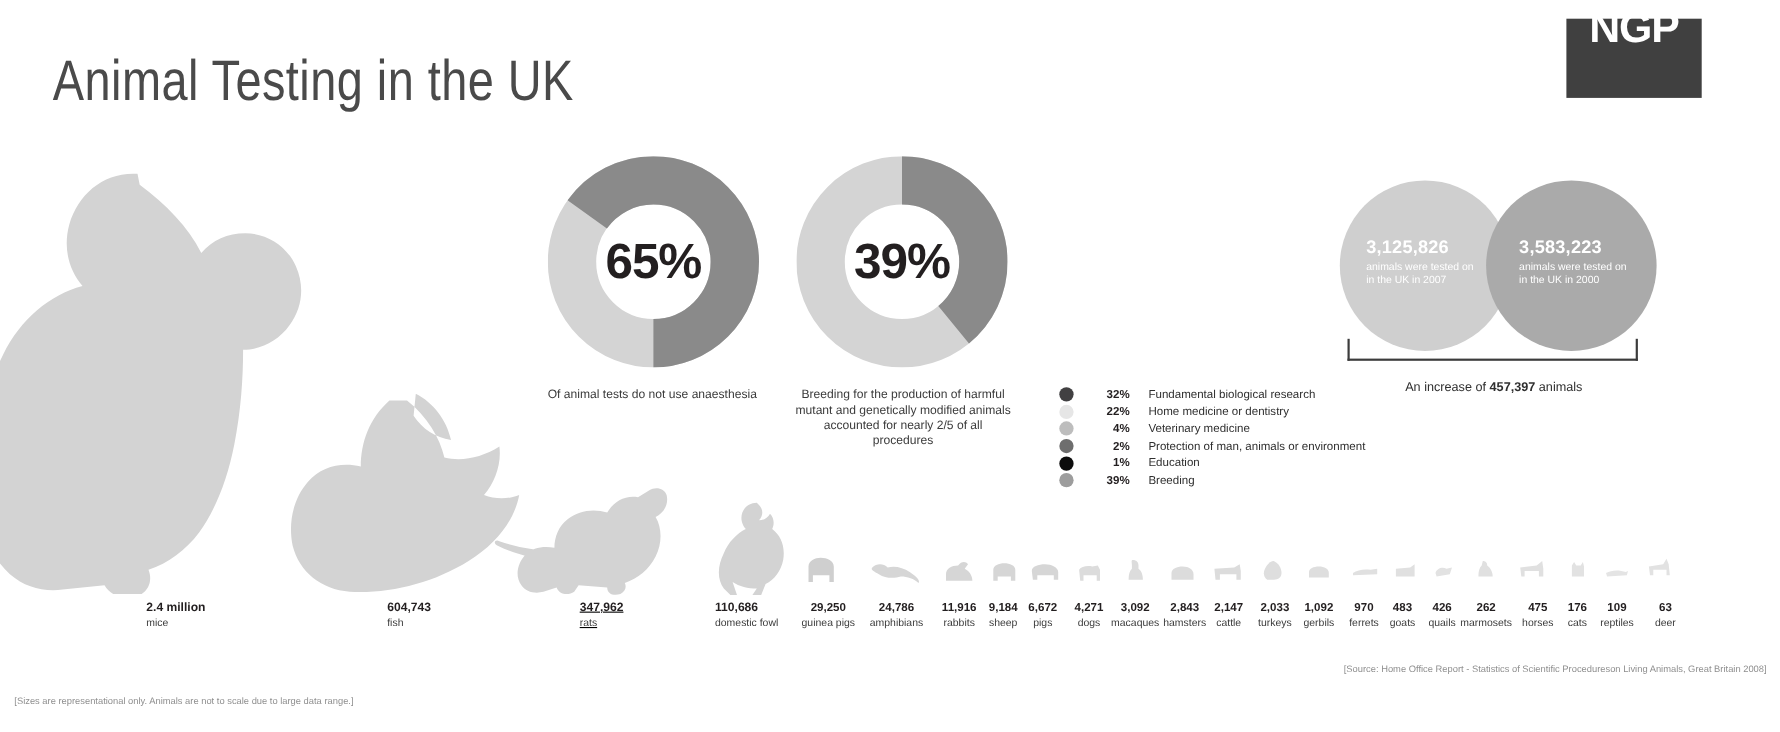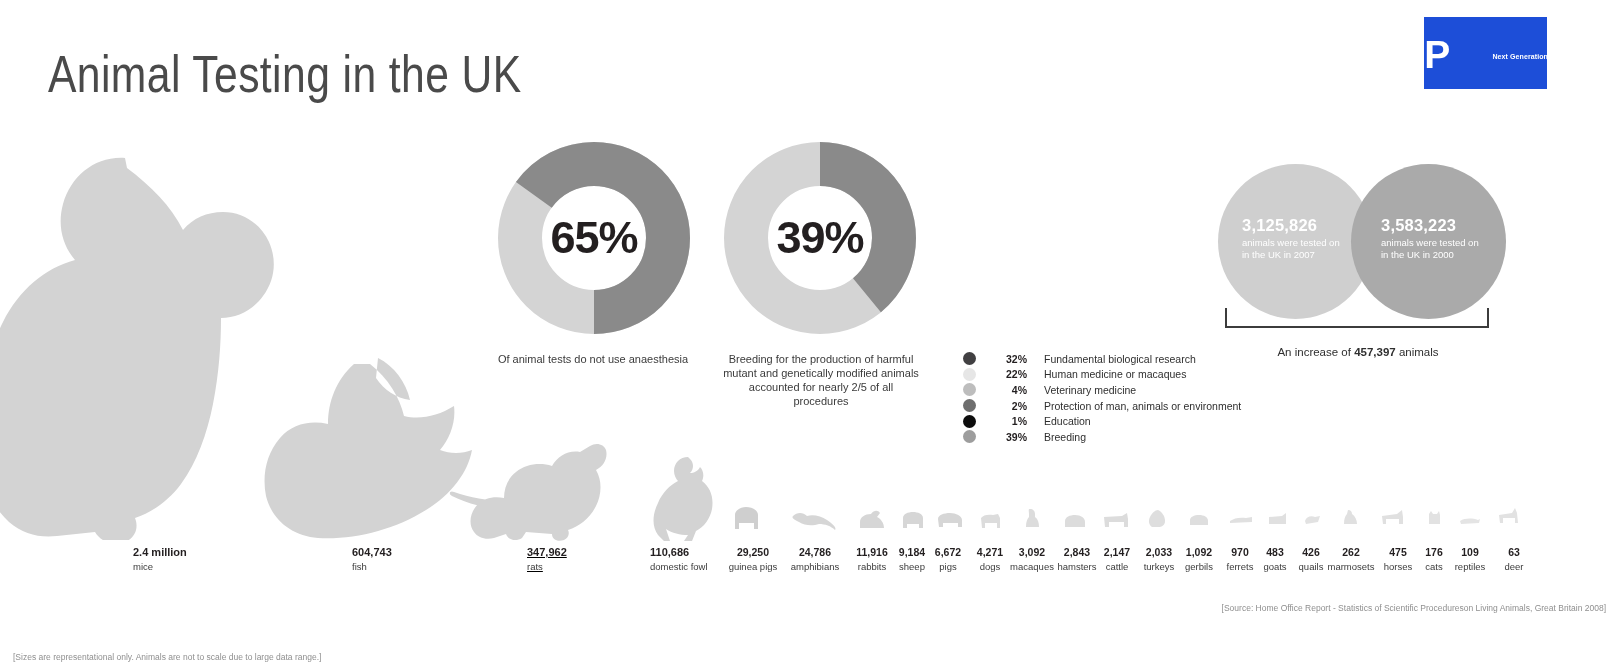--- a/index.html
+++ b/index.html
@@ -18,22 +18,22 @@
     font-size: 52px; font-weight: 300; color: #4a4a4a;
     letter-spacing: 0.5px;
     transform: scaleX(0.82); transform-origin: left top;
     white-space: nowrap;
   }
 
   
   .logo-box {
     position: absolute; left: 1424px; top: 17px;
     width: 123px; height: 72px;
-    background: #1d4ed8;
-    display: flex; 
+    background: #404040;
+    display: flex; flex-direction: column;
     align-items: center; justify-content: center; gap: 43px;
   }
   .logo-main {
     color: #ffffff; font-size: 39px; font-weight: bold;
     letter-spacing: -1px; line-height: 1; margin-top: 2px;
   }
   .logo-sub {
     color: #ffffff; font-size: 7px; font-weight: bold;
     letter-spacing: 0.1px; margin-top: 7px; white-space: nowrap;
   }
@@ -100,21 +100,21 @@
     font-size: 10.5px; font-weight: bold; color: #231f20; white-space: nowrap;
   }
   .species .name {
     font-size: 9.5px; color: #3b3b3b; margin-top: 3px; white-space: nowrap;
   }
   .species.big .num { font-size: 11px; }
   .species.left-align { text-align: left; }
 
   
   .footer-left {
-    position: absolute; left: 13px; top: 652px;
+    position: absolute; left: 13px; top: 632px;
     font-size: 8.5px; color: #8f8f8f; white-space: nowrap;
   }
   .footer-right {
     position: absolute; right: 12px; top: 602px;
     text-align: right; font-size: 8.5px; color: #8f8f8f; line-height: 13px;
   }
 </style>
 </head>
 <body>
 
@@ -285,21 +285,21 @@
 
   <div class="legend">
     <div class="legend-row">
       <span class="legend-dot" style="background:#414042"></span>
       <span class="legend-pct">32%</span>
       <span class="legend-label">Fundamental biological research</span>
     </div>
     <div class="legend-row">
       <span class="legend-dot" style="background:#e6e6e6"></span>
       <span class="legend-pct">22%</span>
-      <span class="legend-label">Human medicine or macaques</span>
+      <span class="legend-label">Home medicine or dentistry</span>
     </div>
     <div class="legend-row">
       <span class="legend-dot" style="background:#bdbdbd"></span>
       <span class="legend-pct">4%</span>
       <span class="legend-label">Veterinary medicine</span>
     </div>
     <div class="legend-row">
       <span class="legend-dot" style="background:#6e6e6e"></span>
       <span class="legend-pct">2%</span>
       <span class="legend-label">Protection of man, animals or environment</span>

